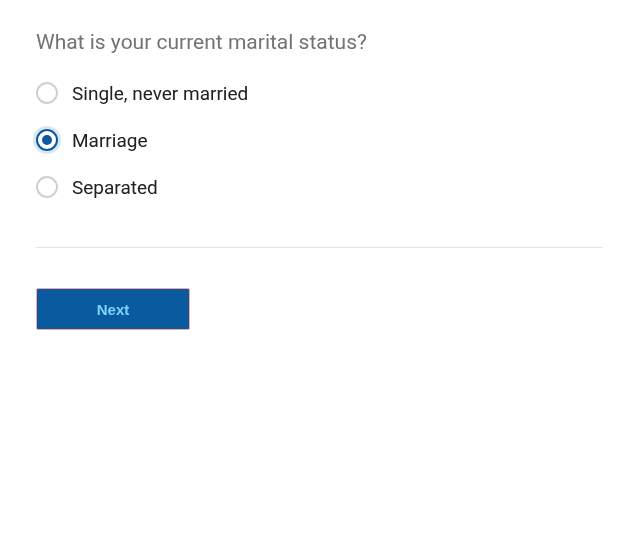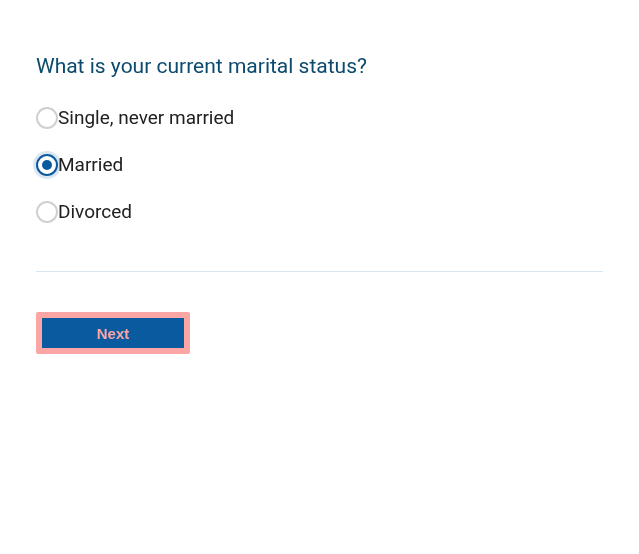--- a/index.html
+++ b/index.html
@@ -9,33 +9,32 @@
     }
     body {
       font-family: -apple-system, BlinkMacSystemFont, "Segoe UI", Roboto, Helvetica, Arial, sans-serif;
       background: #ffffff;
       width: 639px;
       height: 554px;
       padding: 30px 36px;
     }
     .question-title {
       font-size: 21px;
-      color: #0c4a6e;
+      color: #737373;
       font-weight: 400;
       margin-bottom: 28px;
-      margin-top: 24px;
     }
     .radio-group {
       display: flex;
       flex-direction: column;
       gap: 24px;
     }
     .radio-option {
       display: flex;
-      align-items: center;
+      gap: 14px;
       cursor: pointer;
     }
     .radio-button {
       width: 22px;
       height: 22px;
       border-radius: 50%;
       border: 2px solid #d0d0d0;
       display: flex;
       align-items: center;
       justify-content: center;
@@ -80,41 +79,41 @@
       justify-content: center;
       border-radius: 2px;
     }
     .btn-back {
       background: #ffffff;
       border: 1px solid #0a5aa0;
       color: #0a5aa0;
     }
     .btn-next {
       background: #0a5aa0;
-      border: 6px solid #fca5a5;
-      color: #fca5a5;
+      border: 1px solid #fca5a5;
+      color: #7dd3fc;
     }
   </style>
 </head>
 <body>
 
 <h1 class="question-title">What is your current marital status?</h1>
 
 <div class="radio-group">
   <label class="radio-option">
     <span class="radio-button"></span>
     <span class="radio-label">Single, never married</span>
   </label>
   <label class="radio-option">
     <span class="radio-button selected"></span>
-    <span class="radio-label">Married</span>
+    <span class="radio-label">Marriage</span>
   </label>
   <label class="radio-option">
     <span class="radio-button"></span>
-    <span class="radio-label">Divorced</span>
+    <span class="radio-label">Separated</span>
   </label>
 </div>
 
 <hr class="divider">
 
 <div class="button-row">
   <button class="btn btn-next">Next</button>
 </div>
 
 </body></html>

